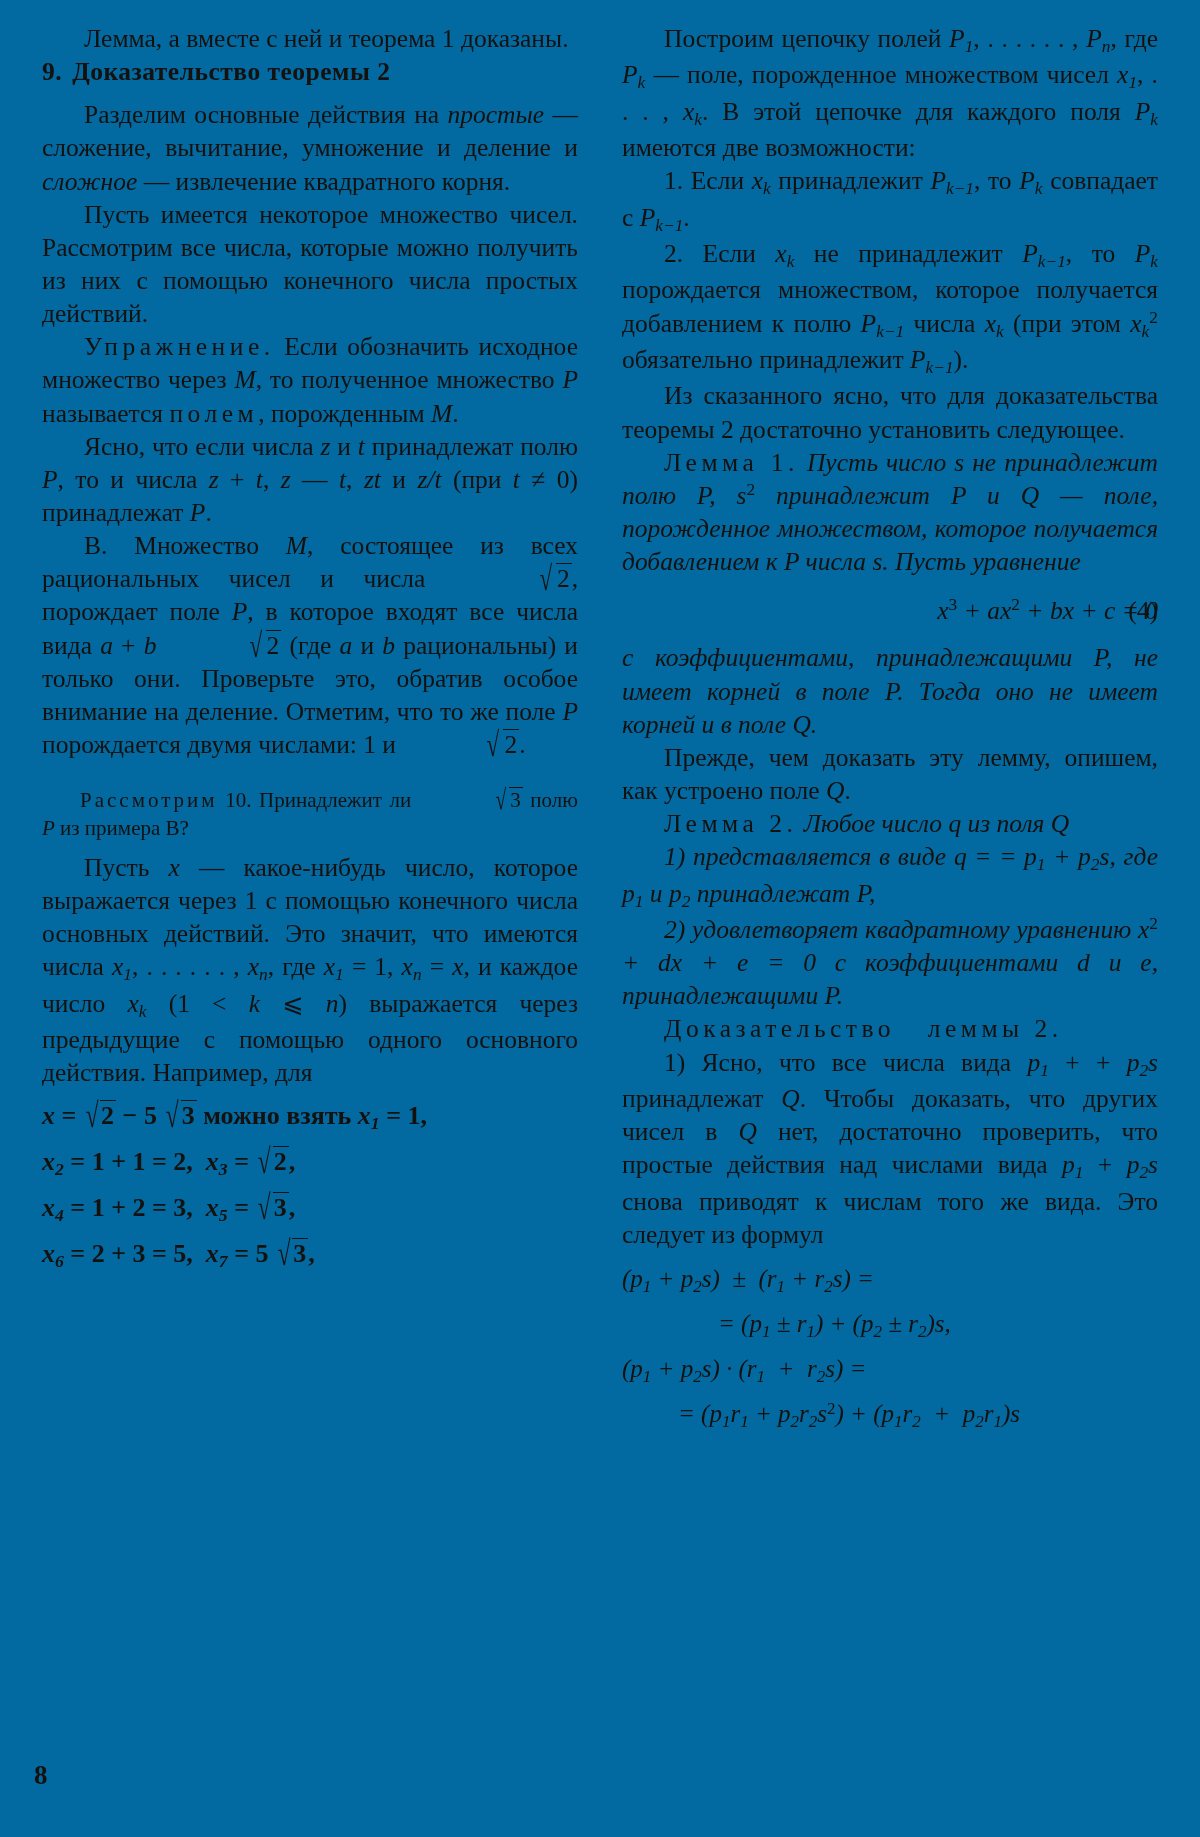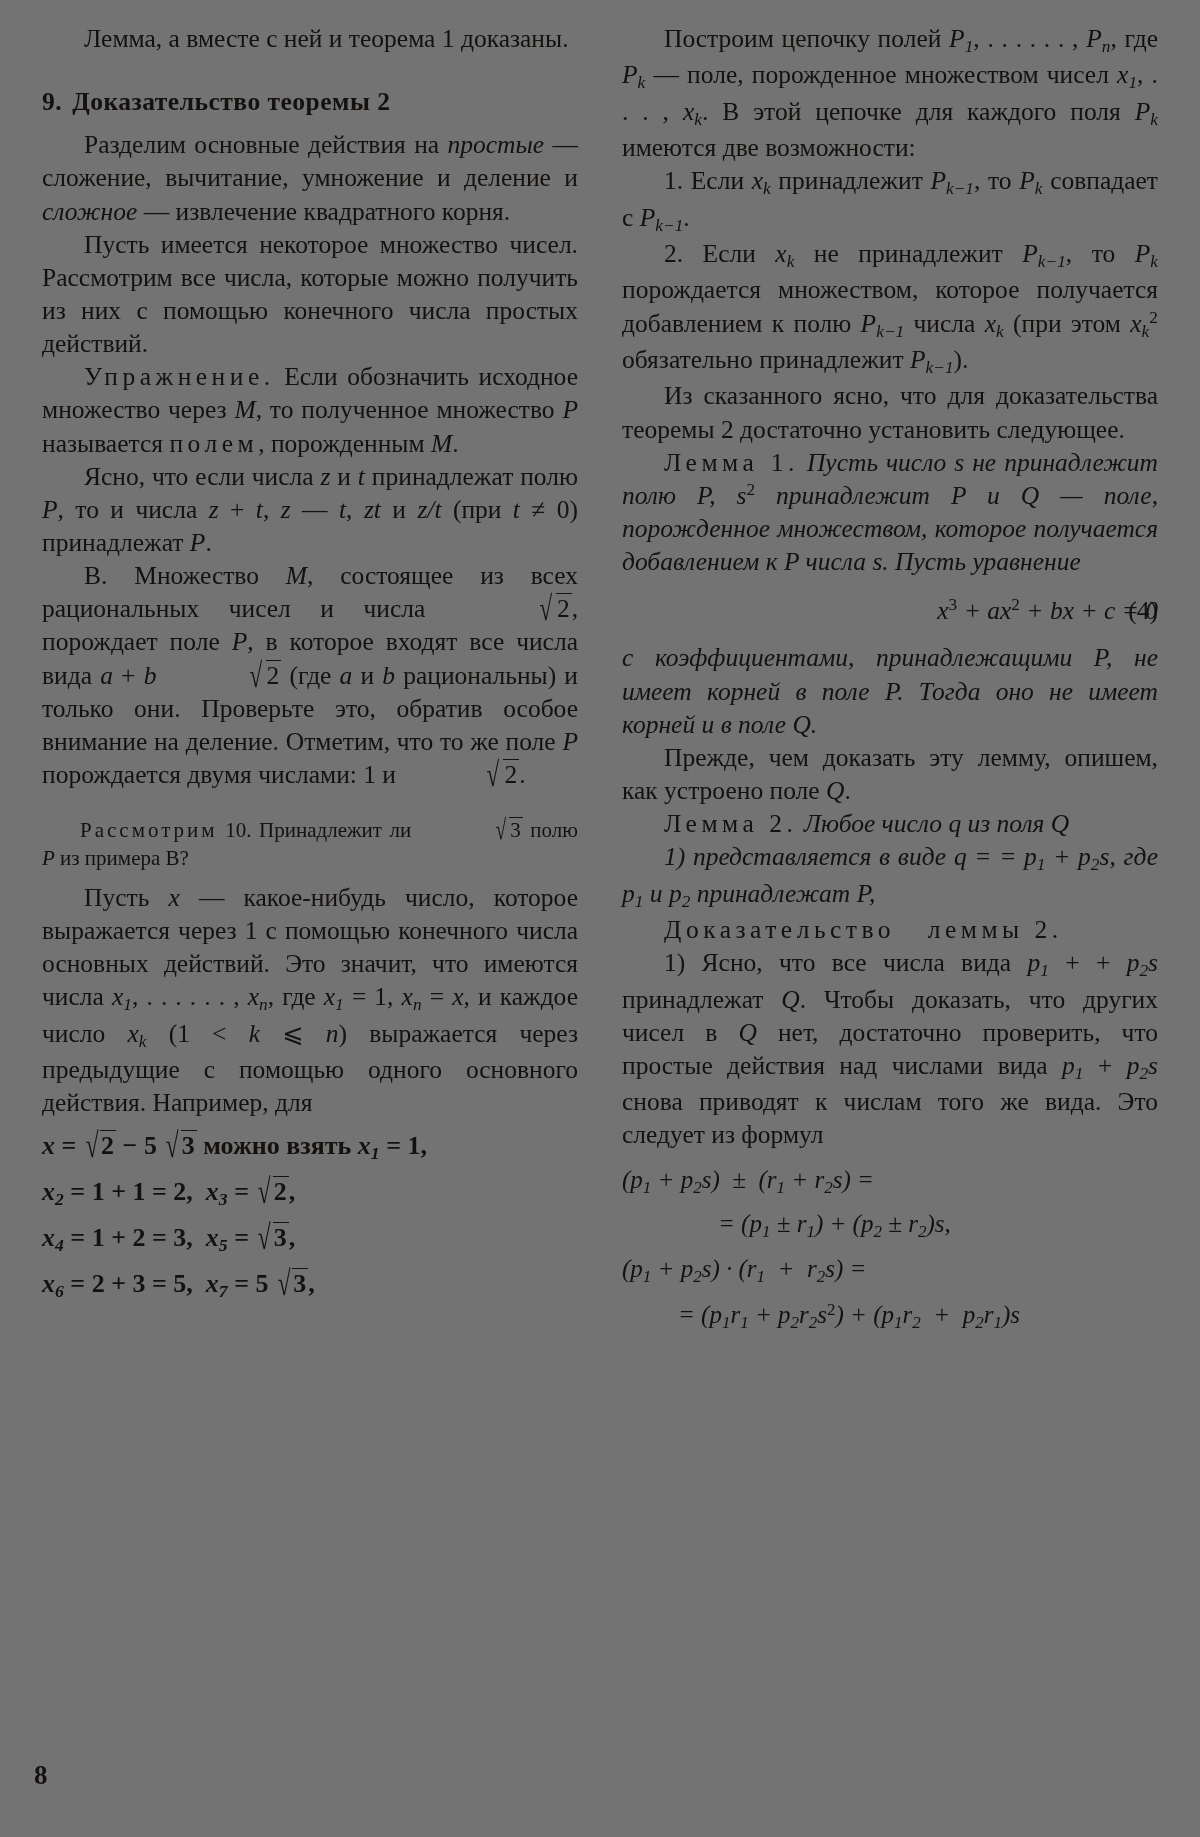--- a/index.html
+++ b/index.html
@@ -13,21 +13,21 @@
     font-family: "Liberation Serif", serif;
     color: #14110f;
     position: relative;
     overflow: hidden;
   }
   .page {
     position: absolute;
     left: 0; top: 0;
     width: 1200px;
     height: 1837px;
-    background: #737373;
+    background: #0369a1;
   }
   .columns {
     position: absolute;
     left: 42px;
     top: 22px;
     width: 1116px;
     display: flex;
     gap: 44px;
   }
   .col {
@@ -43,21 +43,20 @@
   }
   .indent {
     text-indent: 42px;
   }
   .noindent {
     text-indent: 0;
   }
   .heading {
     font-weight: bold;
     font-size: 25.5px;
-    margin-top: 30px;
     margin-bottom: 10px;
     letter-spacing: 0.5px;
   }
   .heading .num { margin-right: 10px; }
   .spaced {
     letter-spacing: 4.5px;
   }
   .it { font-style: italic; }
   .math {
     font-style: italic;
@@ -231,20 +230,23 @@
       </p>
 
       <p class="indent">
         <span class="spaced">Лемма 2.</span> <span class="it">Любое число <span class="math">q</span> из поля <span class="math">Q</span></span>
       </p>
 
       <p class="indent it">
         1) представляется в виде <span class="math">q</span> = = <span class="math">p<span class="sub">1</span></span> + <span class="math">p<span class="sub">2</span>s</span>, где <span class="math">p<span class="sub">1</span></span> и <span class="math">p<span class="sub">2</span></span> принадлежат <span class="math">P</span>,
       </p>
 
+      <p class="indent it">
+        2) удовлетворяет квадратному уравнению <span class="math">x<span class="sup">2</span></span> + <span class="math">dx</span> + <span class="math">e</span> = 0 с коэффициентами <span class="math">d</span> и <span class="math">e</span>, принадлежащими <span class="math">P</span>.
+      </p>
 
       <p class="indent">
         <span class="spaced">Доказательство&nbsp;&nbsp;&nbsp;леммы 2.</span>
       </p>
 
       <p class="indent">
         1) Ясно, что все числа вида <span class="math">p<span class="sub">1</span></span> + + <span class="math">p<span class="sub">2</span>s</span> принадлежат <span class="math">Q</span>. Чтобы доказать, что других чисел в <span class="math">Q</span> нет, достаточно проверить, что простые действия над числами вида <span class="math">p<span class="sub">1</span></span> + <span class="math">p<span class="sub">2</span>s</span> снова приводят к числам того же вида. Это следует из формул
       </p>
 
       <div class="formula-list">

